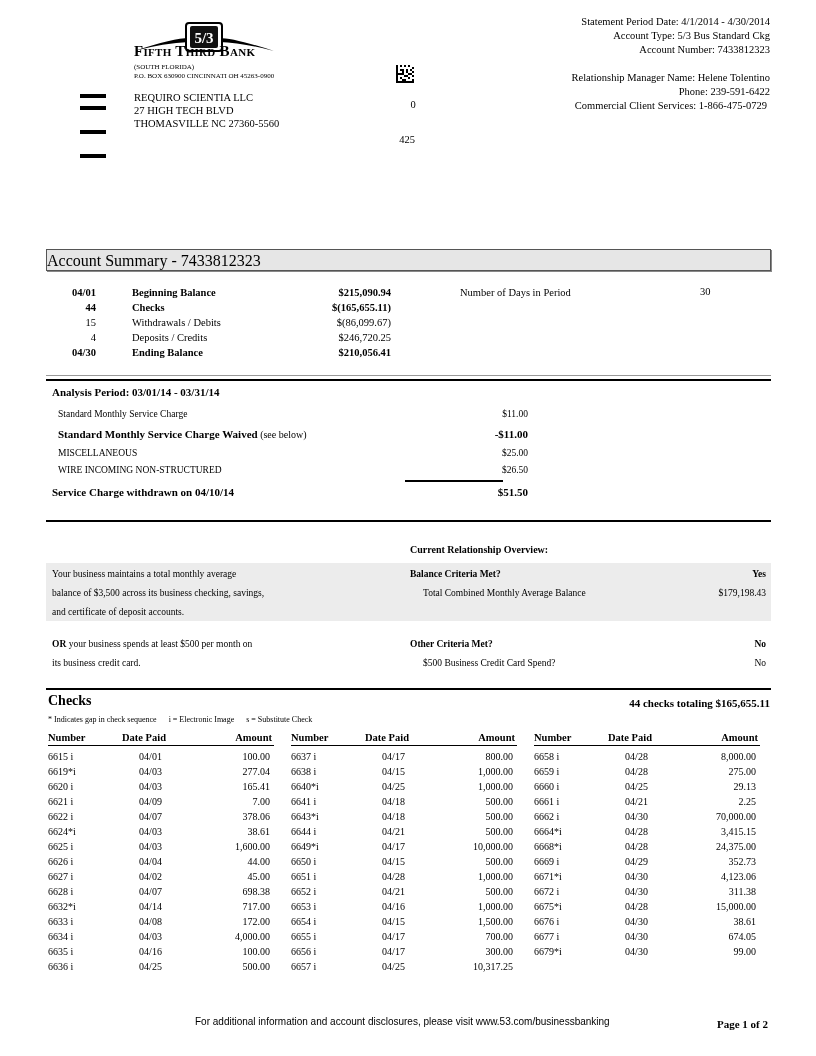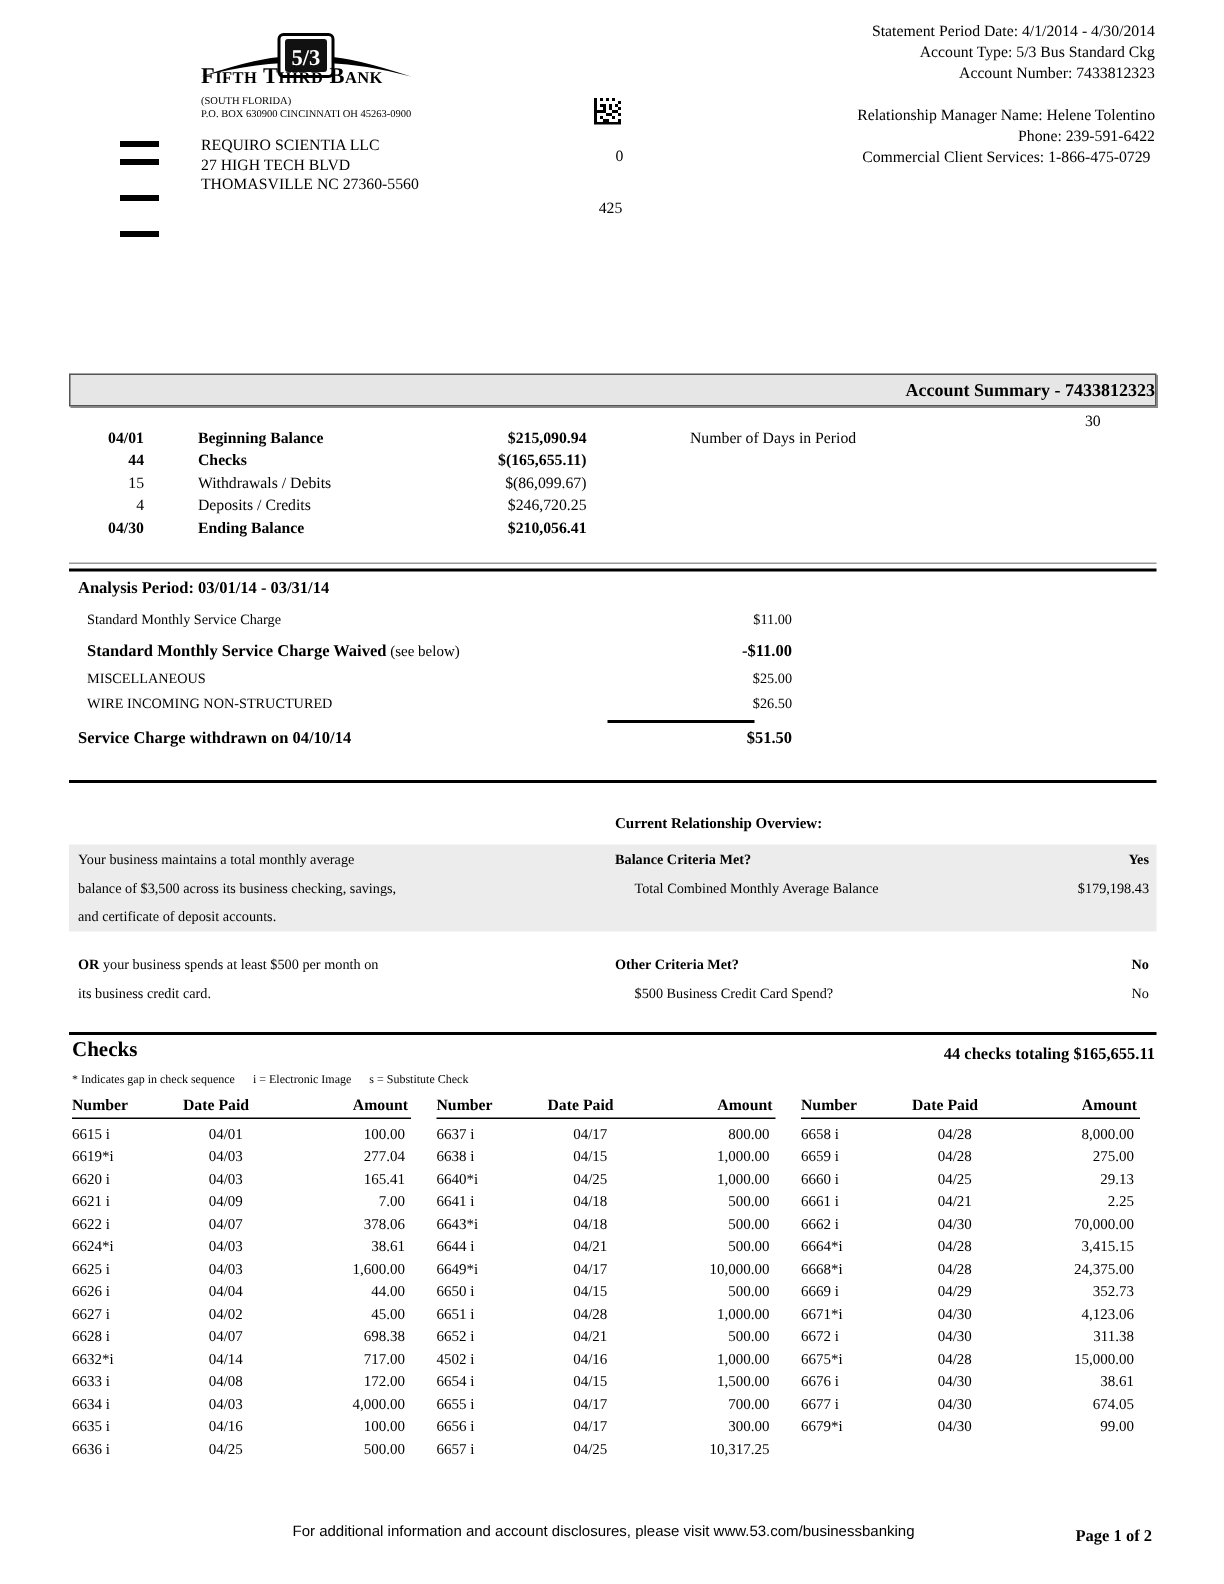--- a/index.html
+++ b/index.html
@@ -18,28 +18,28 @@
   .barmark { left: 80px; width: 26px; height: 4px; background: #000; }
   #qr { left: 396px; top: 65px; width: 18px; height: 18px; }
   #code0 { left: 400px; top: 99px; width: 26px; font-size: 10.5px; text-align: center; }
   #code425 { left: 394px; top: 134px; width: 26px; font-size: 10.5px; text-align: center; }
   #stmt-info { right: 46px; top: 15px; font-size: 10.5px; line-height: 14px; text-align: right; }
   #rm-info { right: 46px; top: 71px; font-size: 10.5px; line-height: 14px; text-align: right; }
   #rm-info div:last-child { margin-right: 3px; }
 
   
   #acct-title-box { left: 46px; top: 249px; width: 725px; height: 22px; background: #e6e6e6; border: 1px solid #555; box-shadow: 1px 1px 0 #888; }
-  #acct-title { width: 100%; text-align: right; font-size: 12px; font-weight: bold; line-height: 21px; }
+  #acct-title { width: 100%; text-align: left; font-size: 16px; font-weight: normal; line-height: 21px; }
   .sum-row { position: absolute; left: 46px; width: 740px; height: 15px; font-size: 10.5px; }
   .sum-row span { position: absolute; top: 0; }
   .sum-date { left: 0; width: 50px; text-align: right; }
   .sum-label { left: 65px; margin-left: 21px; }
   .sum-amt { left: 200px; width: 145px; text-align: right; }
   #days-label { left: 460px; top: 287px; font-size: 10.5px; font-family: Liberation Serif, serif; }
-  #days-val { left: 700px; width: 57px; top: 276px; font-size: 10.5px; text-align: center; }
+  #days-val { left: 700px; width: 57px; top: 286px; font-size: 10.5px; text-align: left; }
 
   .hr-gray { position: absolute; left: 46px; width: 725px; height: 1px; background: #999; }
   .hr-black { position: absolute; left: 46px; width: 725px; height: 1.5px; background: #000; }
   .hr-thick { position: absolute; left: 46px; width: 725px; height: 2px; background: #000; }
 
   
   #analysis-title { left: 52px; top: 386px; font-size: 11px; font-weight: bold; }
   .an-row { position: absolute; left: 58px; width: 470px; font-size: 9.5px; }
   .an-row .an-label { position: absolute; left: 0; top: 0; white-space: nowrap; }
   .an-row .an-amt { position: absolute; right: 0; top: 0; }
@@ -343,21 +343,21 @@
       <span class="ck-num">6651 i</span>
       <span class="ck-date">04/28</span>
       <span class="ck-amt">1,000.00</span>
     </div>
     <div class="chk-row">
       <span class="ck-num">6652 i</span>
       <span class="ck-date">04/21</span>
       <span class="ck-amt">500.00</span>
     </div>
     <div class="chk-row">
-      <span class="ck-num">4502 i</span>
+      <span class="ck-num">6653 i</span>
       <span class="ck-date">04/16</span>
       <span class="ck-amt">1,000.00</span>
     </div>
     <div class="chk-row">
       <span class="ck-num">6654 i</span>
       <span class="ck-date">04/15</span>
       <span class="ck-amt">1,500.00</span>
     </div>
     <div class="chk-row">
       <span class="ck-num">6655 i</span>

